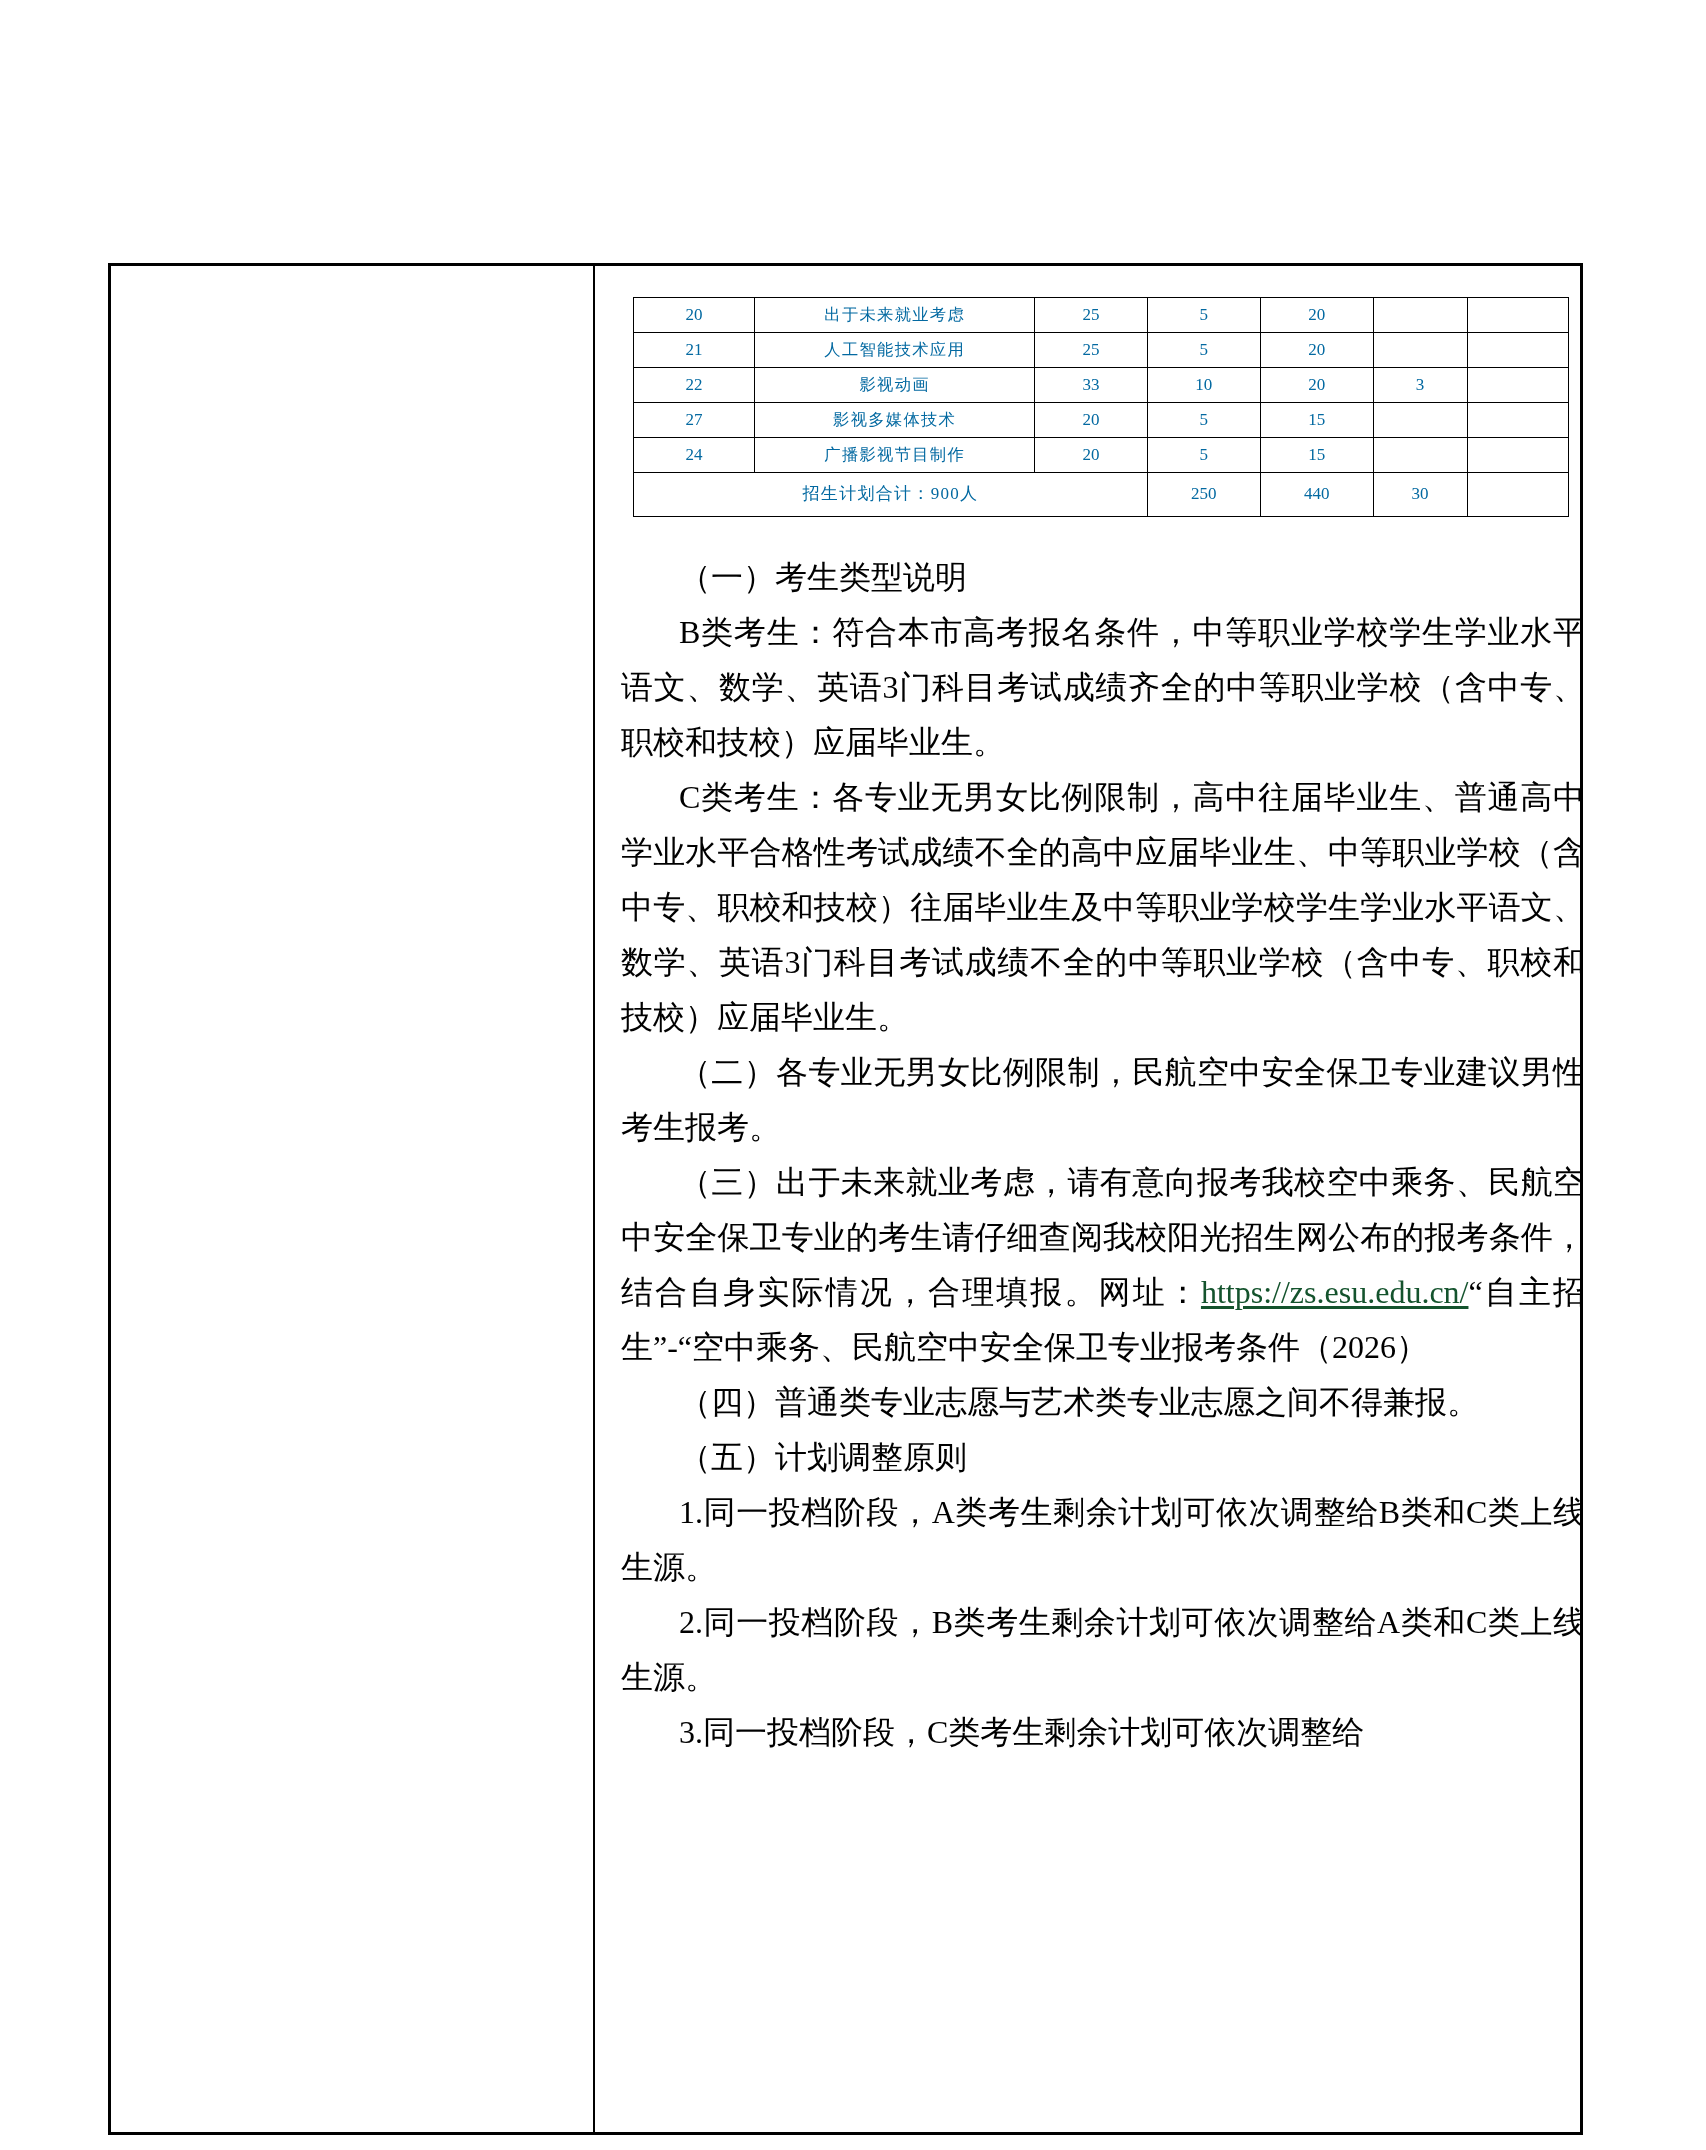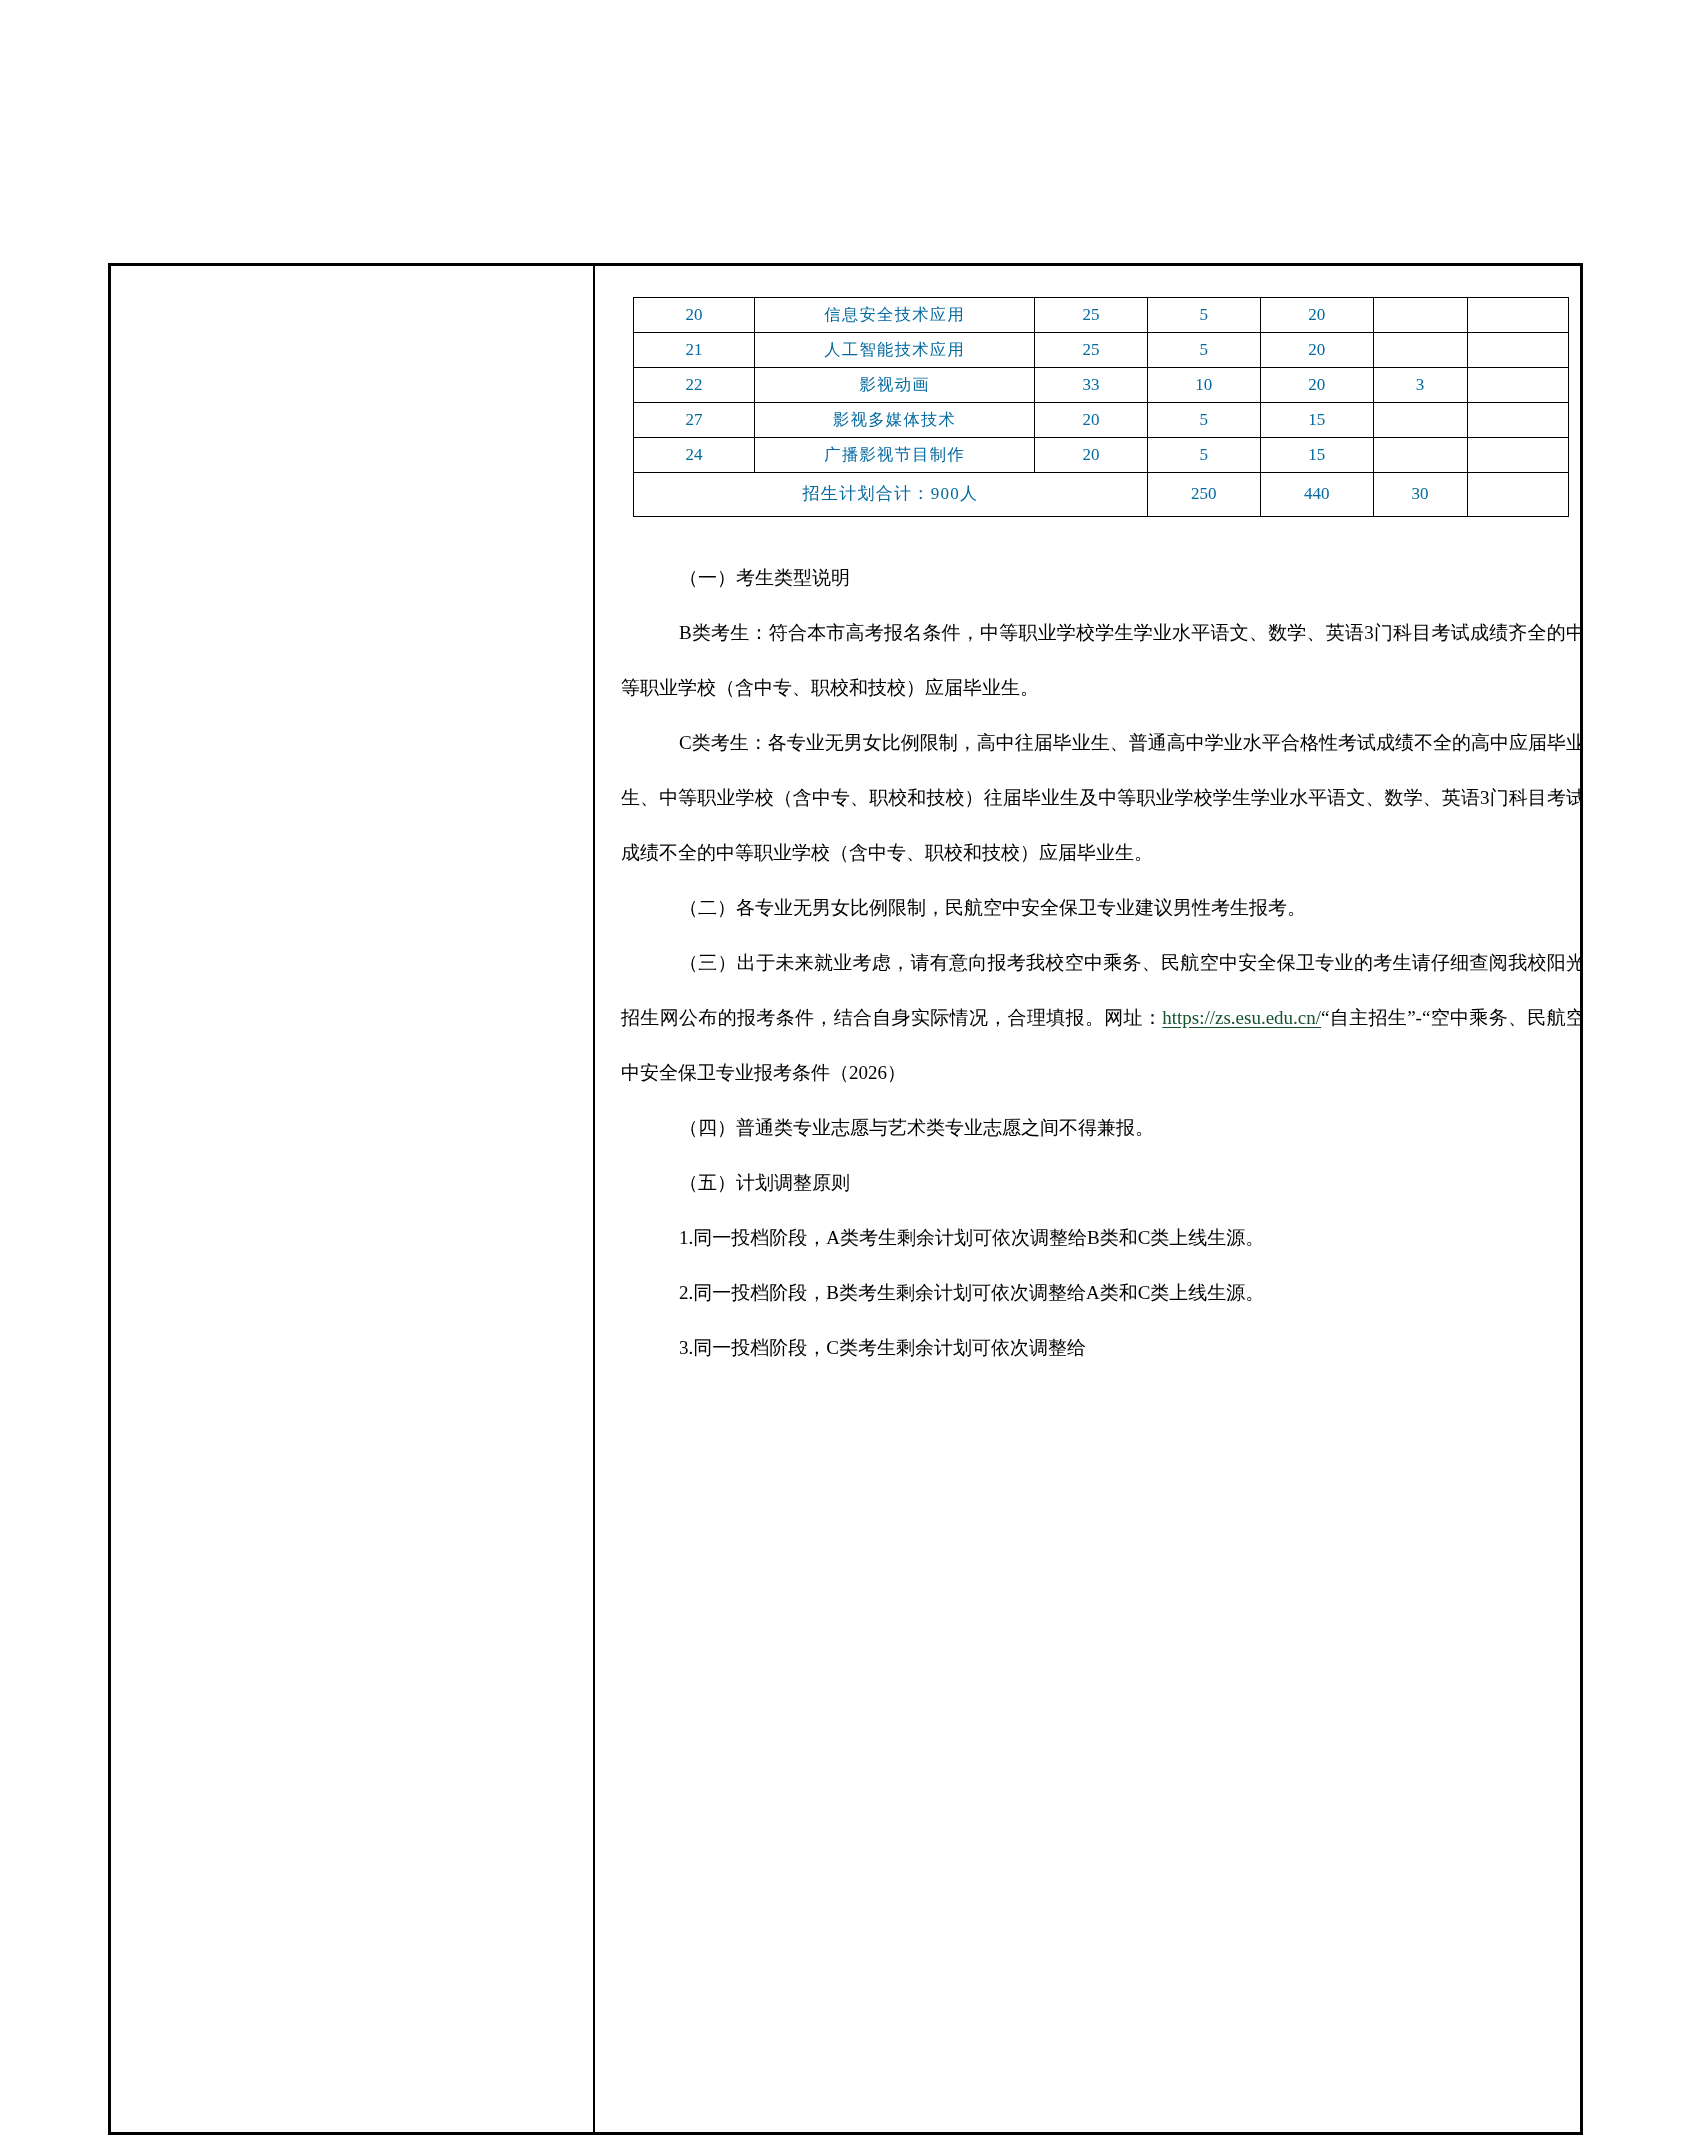--- a/index.html
+++ b/index.html
@@ -96,21 +96,21 @@
   col.c-c       { width: 90px; }
   col.c-extra   { width: 97px; }
 
   
   #prose {
     position: absolute;
     left: 27px;
     top: 284px;
     width: 964px;
     font-family: "Liberation Serif", "DejaVu Serif", serif;
-    font-size: 19px;
+    font-size: 32px;
     line-height: 55px;
     color: #000000;
     text-align: justify;
     text-justify: inter-ideograph;
   }
   #prose p {
     margin: 0;
     padding: 0;
     text-indent: 58px;
     letter-spacing: 0px;
@@ -139,21 +139,21 @@
             <col class="c-major">
             <col class="c-total">
           <col class="c-a">
             <col class="c-b">
             <col class="c-c">
             <col class="c-extra">
         </colgroup>
         <tbody>
           <tr>
             <td>20</td>
-            <td class="major-name">信息安全技术应用</td>
+            <td class="major-name">出于未来就业考虑</td>
             <td>25</td>
             <td class="val-blue">5</td>
             <td class="val-blue">20</td>
             <td class="val-blue"></td>
             <td></td>
           </tr>
           <tr>
             <td>21</td>
             <td class="major-name">人工智能技术应用</td>
             <td>25</td>

